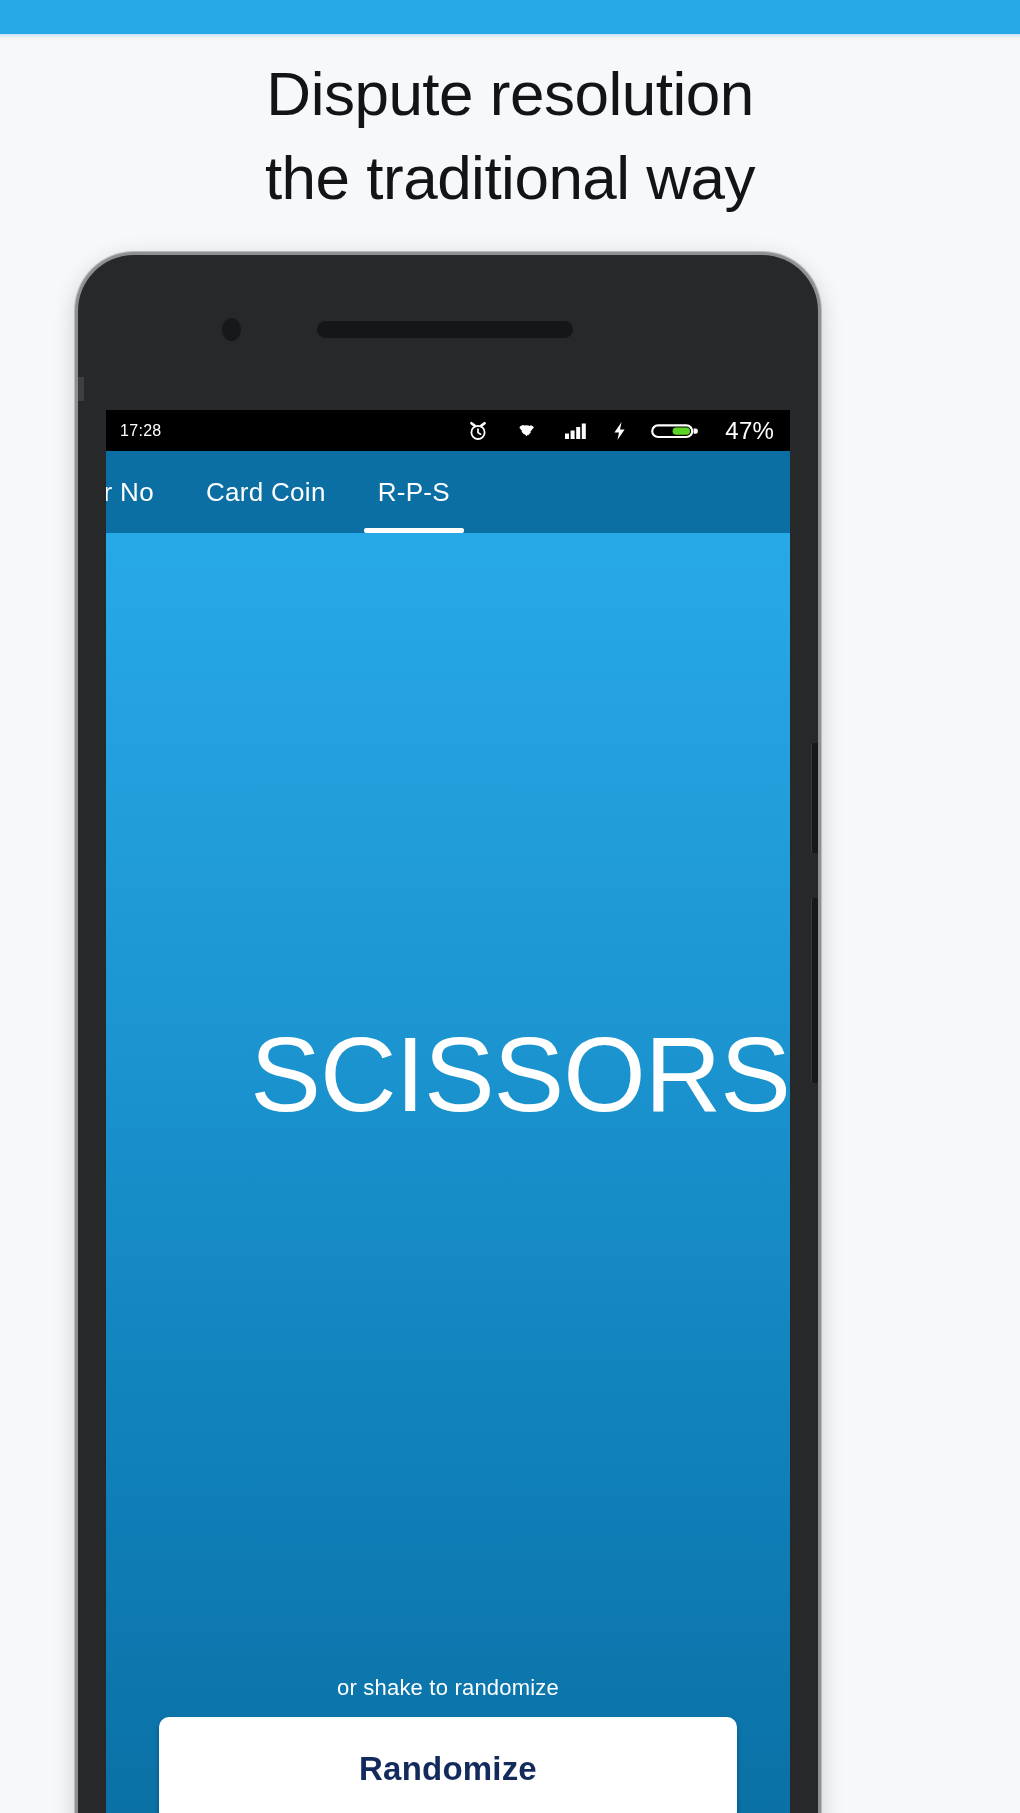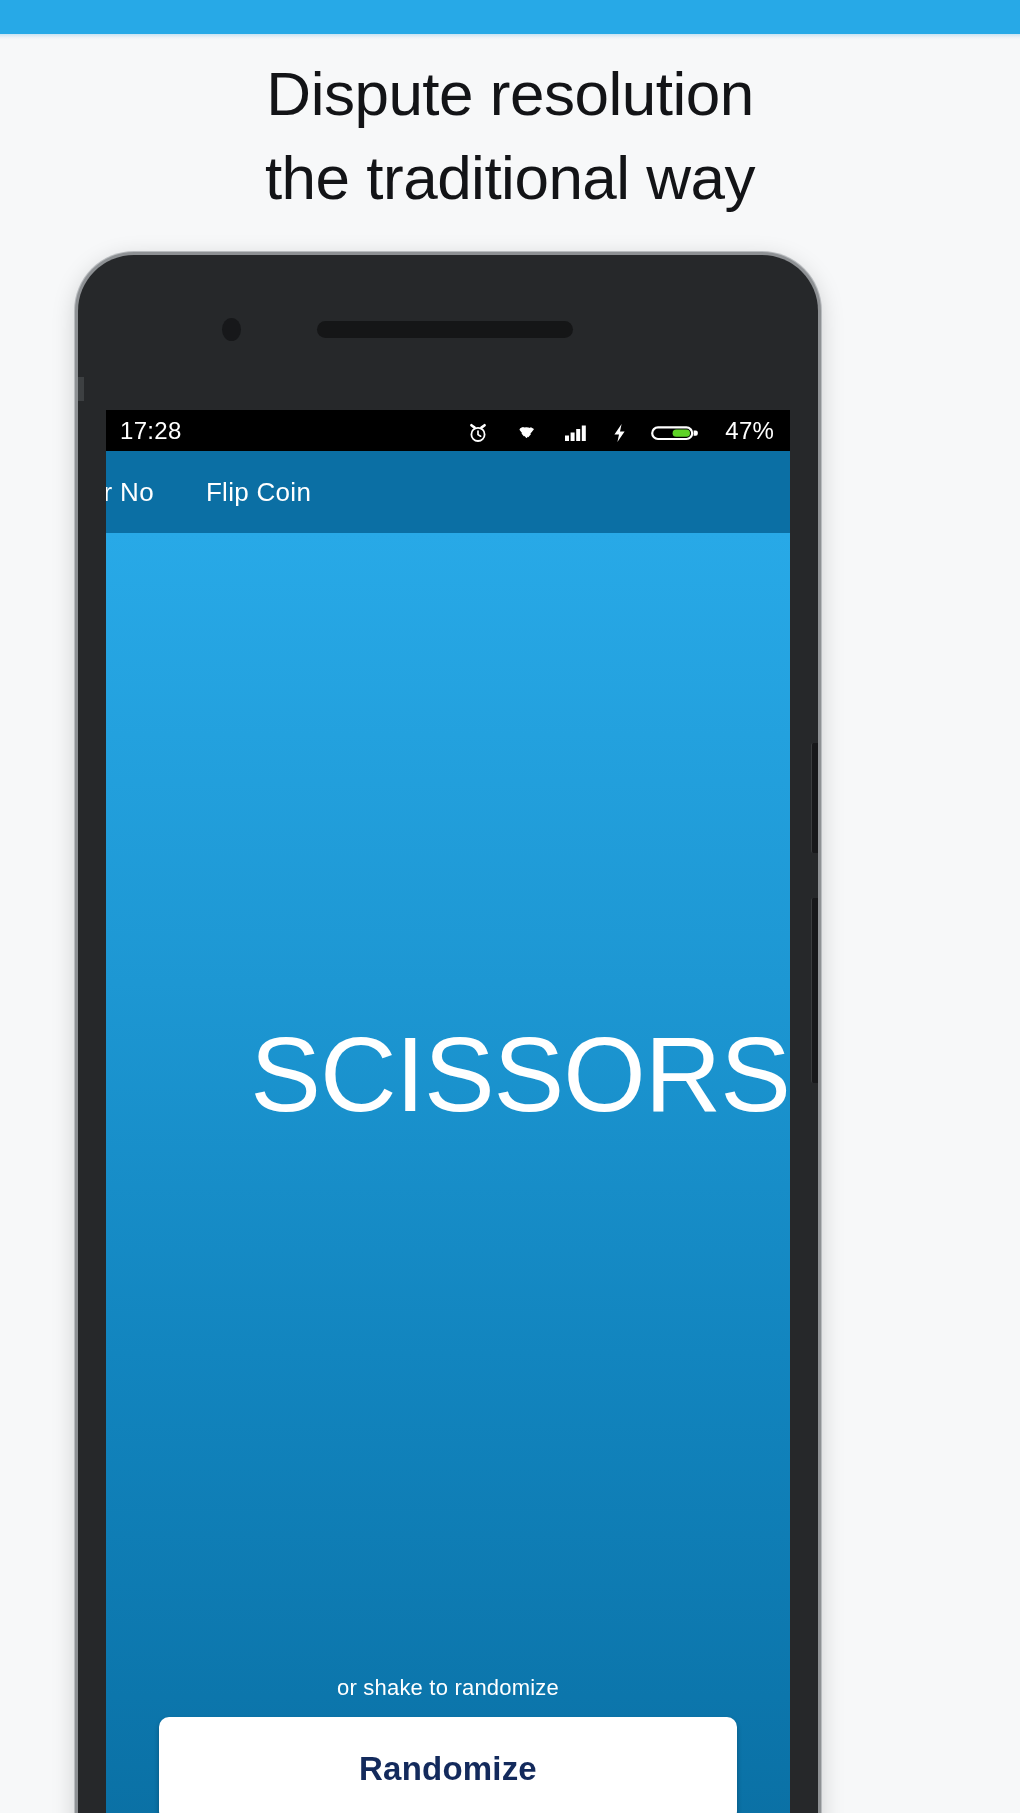--- a/index.html
+++ b/index.html
@@ -125,28 +125,28 @@
   #status-bar {
     position: relative;
     height: 41px;
     background: #000;
     display: flex;
     align-items: center;
     padding: 0 16px 0 14px;
     color: #ffffff;
   }
   #status-clock {
-    font-size: 24px;
+    font-size: 16px;
     font-weight: 400;
     letter-spacing: 0.3px;
   }
   #status-icons {
     margin-left: auto;
     display: flex;
-    align-items: flex-end;
+    align-items: center;
     gap: 24px;
   }
   .status-icon { display: block; }
   #battery-pct {
     font-size: 24px;
     font-weight: 400;
     margin-left: 2px;
     letter-spacing: 0.2px;
   }
 
@@ -290,22 +290,26 @@
         <span id="battery-pct">47%</span>
       </span>
     </div>
 
     <div id="tab-bar">
       <div class="tab clipped">
         <span>s or No</span>
 
       </div>
       <div class="tab">
-        <span>Flip Coin</span>
-
+        <span>Card Coin</span>
+
+      </div>
+      <div class="tab active">
+        <span>R-P-S</span>
+        <span class="tab-underline"></span>
       </div>
     </div>
 
     <div id="app-body">
       <div id="result-wrap">
         <div id="result-text">SCISSORS</div>
       </div>
       <div id="shake-hint">or shake to randomize</div>
       <button id="randomize-button">Randomize</button>
     </div>

